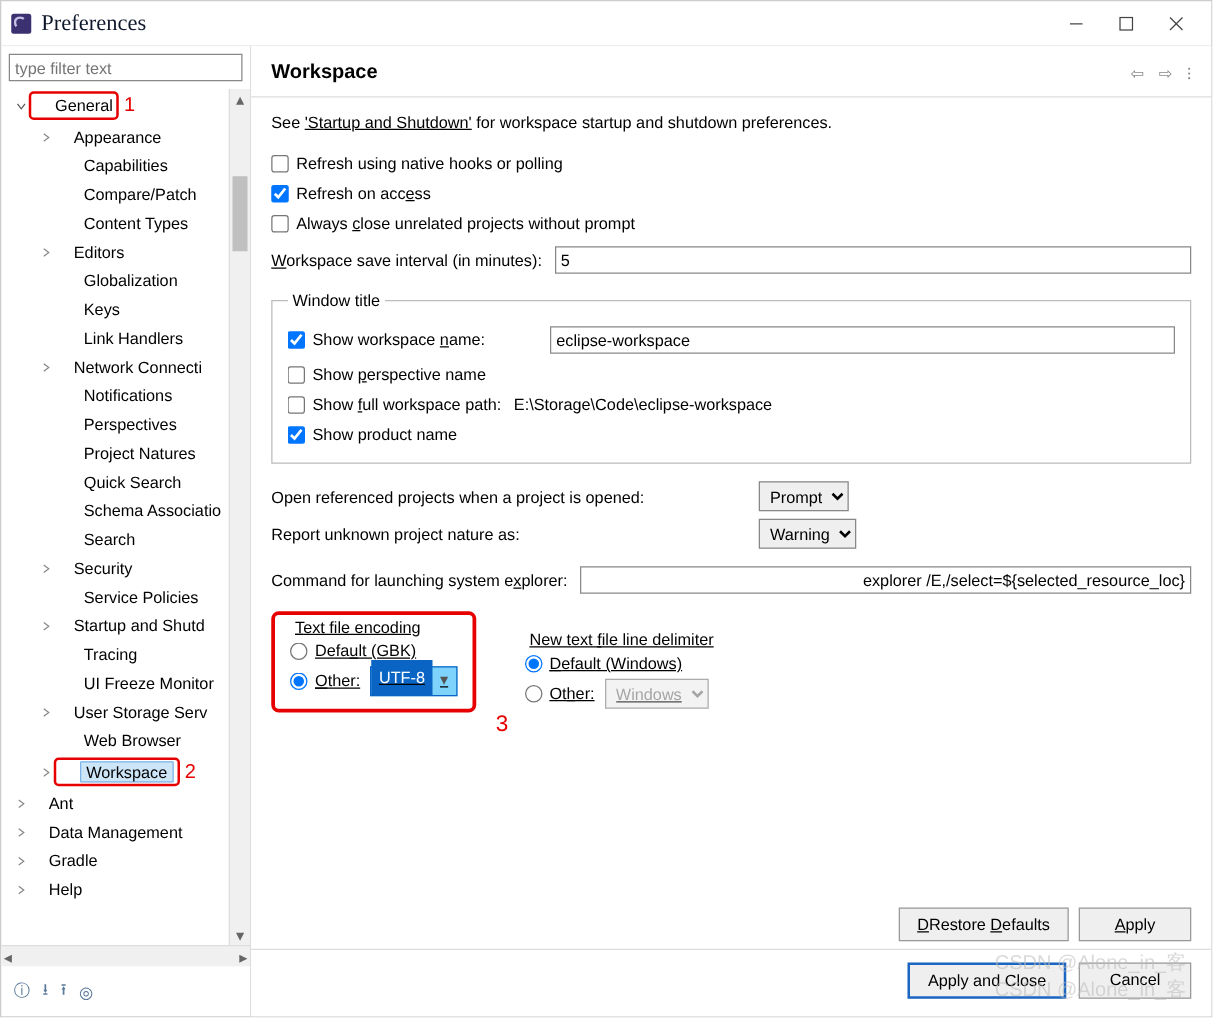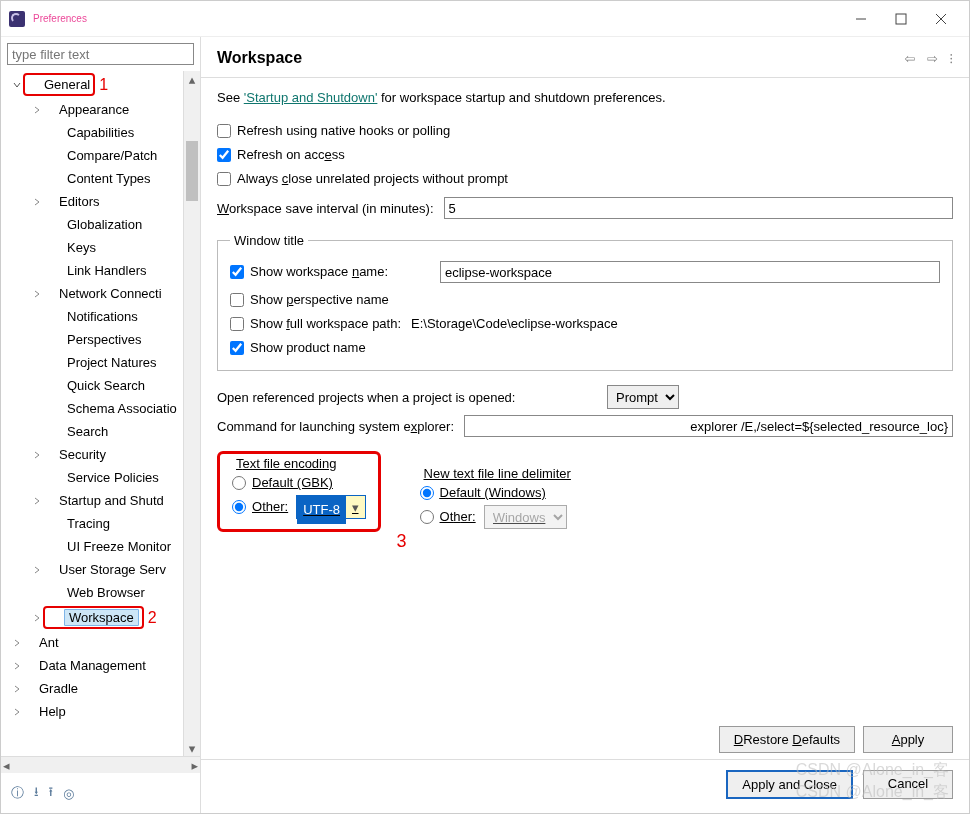--- a/index.html
+++ b/index.html
@@ -1,21 +1,21 @@
 <!DOCTYPE html>
 <html><head>
 <meta charset="utf-8">
 <style>
 * { box-sizing: border-box; font-family: "Segoe UI", Tahoma, sans-serif; font-size: 13px; }
 body { margin: 0; background: #fff; color: #000; }
 .window { width: 970px; height: 814px; border: 1px solid #ccc; display: flex; flex-direction: column; background: #fff; position: relative; }
 .titlebar { height: 36px; display: flex; align-items: center; padding: 0 8px; border-bottom: 1px solid #eee; }
 .titlebar .app-icon { width: 16px; height: 16px; background: #3b3171; border-radius: 2px; margin-right: 8px; position:relative; }
 .titlebar .app-icon::after{content:""; position:absolute; inset:2px 4px 4px 2px; border:2px solid #c8bfe7; border-color:#c8bfe7 transparent transparent #c8bfe7; border-radius:50%;}
-.titlebar .title { flex: 1; font-size: 10px; color:#ec4899;}
+.titlebar .title { flex: 1; font-size: 18px; color:#0f172a;font-family:Liberation Serif, serif;}
 .winbtn { width: 40px; height: 30px; display: flex; align-items: center; justify-content: center; color:#444;}
 .winbtn svg { width: 12px; height: 12px; }
 .body { flex: 1; display: flex; min-height: 0; }
 .sidebar { width: 200px; border-right: 1px solid #ddd; display: flex; flex-direction: column; }
 .filter { padding: 6px; }
 .filter input { width: 100%; padding: 4px 6px; border: 1px solid #aaa; color:#555; font-size:13px; height:26px;}
 .tree-wrap { flex: 1; overflow: hidden; position: relative; display:flex;}
 .tree { flex:1; overflow:hidden; padding-left:4px;}
 .tree-item { display: flex; align-items: center; padding: 2px 0; cursor: default; white-space: nowrap; line-height:19px;}
 .lvl0 { padding-left: 6px; } .lvl1 { padding-left: 26px; } .lvl2 { padding-left: 46px; }
@@ -31,30 +31,30 @@
 .vscroll .arrow.up{top:0;} .vscroll .arrow.down{bottom:0;}
 .hscroll { height:17px; border-top:1px solid #ddd; background:#f0f0f0; display:flex; align-items:center; justify-content:space-between; padding:0 2px; color:#666;}
 .footer-icons{ height:40px; display:flex; align-items:center; gap:10px; padding:0 10px; border-top:none;}
 .footer-icons span{color:#5a7a9a;}
 .main { flex: 1; display: flex; flex-direction: column; min-width:0; background:#fff;}
 .main-head { display:flex; align-items:center; padding:12px 16px 10px; border-bottom:1px solid #ddd;}
 .main-head h1 { margin:0; font-size:16px; font-weight:600; flex:1;}
 .head-icons span{ color:#888; margin-left:8px;}
 .content { flex:1; overflow:auto; padding: 12px 16px 0; }
 .see-line { margin-bottom:14px;}
-.see-line a { color:#0f766e; text-decoration:underline;}
+.see-line a { color:#000000; text-decoration:underline;}
 input[type=checkbox], input[type=radio]{ width:14px; height:14px; margin:0 6px 0 0; vertical-align:middle;}
 label.row, .row { display:flex; align-items:center; line-height:24px;}
 input[type=text]{ padding:2px 4px; border:1px solid #888; background:#fff; height:22px; font-size:13px;}
 select{ padding:2px 4px; border:1px solid #888; background:#efefef; height:24px; font-size:13px;}
 fieldset { border:1px solid #bbb; margin:14px 0; padding:8px 12px 10px;}
 fieldset legend { padding:0 4px; font-size:13px;}
 .grid2 { display:grid; grid-template-columns:200px 1fr; gap:6px 10px; align-items:center; margin:4px 0;}
 .form-row { display:flex; align-items:center; gap:10px; margin:6px 0 14px;}
-.combo-sel { border:1px solid #0a64c4; background:#fef9c3; display:inline-flex; align-items:flex-start; padding:0; height:24px;}
+.combo-sel { border:1px solid #0a64c4; background:#7dd3fc; display:inline-flex; align-items:flex-end; padding:0; height:24px;}
 .combo-sel span.val{ background:#0a64c4; color:#fff; padding:2px 6px;}
 .combo-sel span.dd{ padding:0 6px; color:#555;}
 .hl-red-box{ border:3px solid #e60000; border-radius:6px; padding:2px 8px 8px;}
 .buttons-row{ display:flex; justify-content:flex-end; gap:8px; padding:8px 16px 6px;}
 .btn{ min-width:90px; padding:5px 14px; background:#efefef; border:1px solid #999; text-align:center; cursor:default;}
 .btn.primary{ border:2px solid #1a66c0; background:#efefef;}
 .footer-buttons{ display:flex; justify-content:flex-end; gap:10px; padding:10px 16px 14px;}
 .overlap-annot{ position:absolute; color:#e60000; font-size:18px;}
 .ul{text-decoration:underline;}
 .watermark1{position:absolute; right:20px; bottom:10px; color:#bbb; opacity:.55; font-size:16px; pointer-events:none;}
@@ -310,20 +310,24 @@
           </div>
           <label class="row">
               <input type="checkbox" checked="" style="">
               <span>Show product name</span>
             </label>
         </fieldset>
 
         <div class="form-row" style="margin-bottom:6px">
           <span style="width:380px">Open referenced projects when a project is opened:</span>
           <select><option>Prompt</option></select>
+        </div>
+        <div class="form-row">
+          <span style="width:380px">Report unknown project nature as:</span>
+          <select><option>Warning</option></select>
         </div>
 
         <div class="form-row">
           <span><span>Command for launching system e</span><span class="ul">x</span><span>plorer:</span></span>
           <input type="text" style="flex: 1 1 0%; text-align: right;" value="explorer /E,/select=${selected_resource_loc}">
         </div>
 
         <div style="display:flex; gap:24px; align-items:flex-start; position:relative;text-decoration:underline;">
           <div style="position:relative;">
             <div class="hl-red-box">

